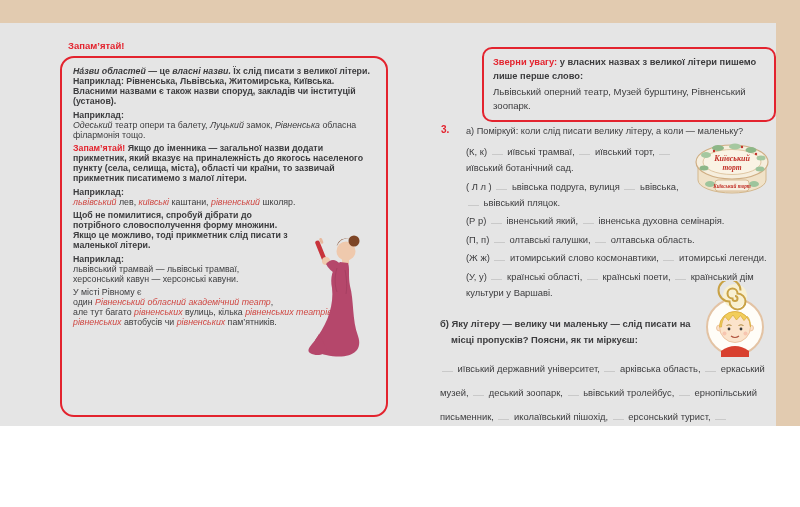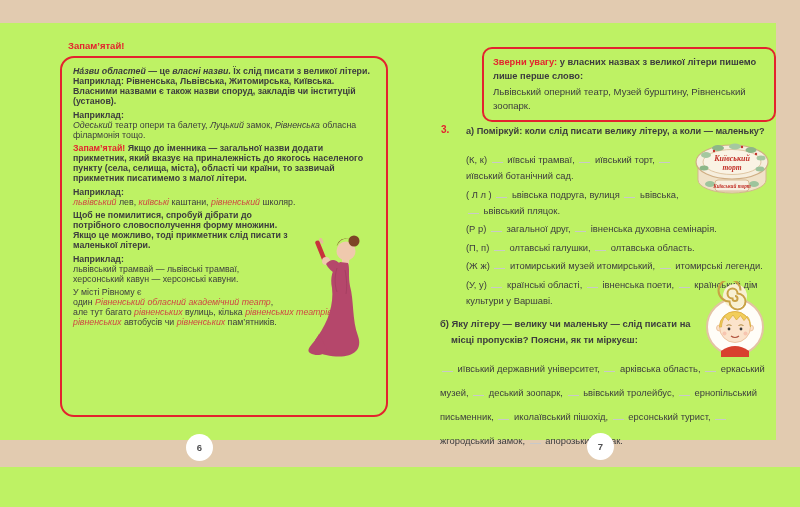--- a/index.html
+++ b/index.html
@@ -1,16 +1,16 @@
 <!DOCTYPE html>
 <html><head>
 <meta charset="utf-8">
 <style>
   html,body{margin:0;padding:0;background:#fff;}
-  .stage{position:relative;width:800px;height:507px;background:#bef264;overflow:hidden;
+  .stage{position:relative;width:800px;height:426px;background:#e5e5e5;overflow:hidden;
          font-family:"Liberation Sans",sans-serif;color:#3c3c3e;}
   .band{position:absolute;background:#e2cbb0;}
   .band-top{left:0;top:0;width:800px;height:23px;}
   .band-bottom{left:0;top:440px;width:800px;height:27px;}
   .band-right{left:776px;top:0;width:24px;height:467px;}
   .page-circle{position:absolute;width:27px;height:27px;border-radius:50%;background:#fff;
     display:flex;align-items:center;justify-content:center;font-size:9.5px;font-weight:bold;color:#4f4f51;}
   .circle-6{left:186px;top:434px;}
   .circle-7{left:587px;top:433px;}
 
@@ -32,21 +32,21 @@
   .s-blank{display:inline-block;width:11px;height:4px;border-bottom:1.5px solid #c9c9c9;margin:0 2px;}
   .woman-wrap{position:absolute;right:8px;top:176px;width:74px;height:128px;}
 
   
   .notice-box{position:absolute;left:482px;top:47px;width:294px;box-sizing:border-box;
     border:2.5px solid #e3232e;border-radius:10px;padding:7px 9px 8px 9px;
     font-size:9.3px;line-height:13.5px;}
   .notice-example{margin-top:2px;font-size:9.6px;}
   .ex-number{position:absolute;left:441px;top:124px;font-size:10px;font-weight:bold;color:#e3232e;}
   .part-a{position:absolute;left:466px;top:123px;width:308px;font-size:9.4px;line-height:16px;}
-  .a-title{font-weight:bold;font-size:9.2px;white-space:nowrap;margin:0 0 13px 0;}
+  .a-title{font-weight:normal;font-size:9.2px;white-space:nowrap;margin:0 0 5px 0;}
   .ex-line{margin:0 0 2.5px 0;}
   .ex-line.narrow{margin-right:90px;}
   .part-b{position:absolute;left:440px;top:316px;width:334px;font-size:9.4px;line-height:16px;}
   .b-title{font-weight:bold;width:260px;margin:0 0 5px 0;text-indent:-11px;padding-left:11px;}
   .b-body{line-height:24px;}
   .cake-wrap{position:absolute;left:690px;top:134px;width:84px;height:72px;}
   .girl-wrap{position:absolute;left:701px;top:281px;width:68px;height:76px;}
   svg text{font-family:"Liberation Serif",serif;}
 </style>
 </head>
@@ -99,24 +99,24 @@
     <div><span class="s-r">Зверни увагу:</span><span class="s-b"> у власних назвах з великої літери пишемо лише перше слово:</span></div>
     <div class="notice-example">Львівський оперний театр, Музей бурштину, Рівненський зоопарк.</div>
   </div>
 
   <div class="ex-number">3.</div>
 
   <div class="part-a">
     <p class="a-title">а) Поміркуй: коли слід писати велику літеру, а коли — маленьку?</p>
     <p class="ex-line narrow"><span>(К, к) </span><span class="s-blank"></span><span> иївські трамваї, </span><span class="s-blank"></span><span> иївський торт, </span><span class="s-blank"></span><span> иївський ботанічний сад.</span></p>
     <p class="ex-line narrow"><span>( Л л ) </span><span class="s-blank"></span><span> ьвівська подруга, вулиця </span><span class="s-blank"></span><span> ьвівська, </span><span class="s-blank"></span><span> ьвівський пляцок.</span></p>
-    <p class="ex-line"><span>(Р р) </span><span class="s-blank"></span><span> загальної друг, </span><span class="s-blank"></span><span> івненська духовна семінарія.</span></p>
+    <p class="ex-line"><span>(Р р) </span><span class="s-blank"></span><span> івненський який, </span><span class="s-blank"></span><span> івненська духовна семінарія.</span></p>
     <p class="ex-line"><span>(П, п) </span><span class="s-blank"></span><span> олтавські галушки, </span><span class="s-blank"></span><span> олтавська область.</span></p>
-    <p class="ex-line"><span>(Ж ж) </span><span class="s-blank"></span><span> итомирський музей итомирський, </span><span class="s-blank"></span><span> итомирські легенди.</span></p>
-    <p class="ex-line"><span>(У, у) </span><span class="s-blank"></span><span> країнські області, </span><span class="s-blank"></span><span> івненська поети, </span><span class="s-blank"></span><span> країнський дім культури у Варшаві.</span></p>
+    <p class="ex-line"><span>(Ж ж) </span><span class="s-blank"></span><span> итомирський слово космонавтики, </span><span class="s-blank"></span><span> итомирські легенди.</span></p>
+    <p class="ex-line"><span>(У, у) </span><span class="s-blank"></span><span> країнські області, </span><span class="s-blank"></span><span> країнські поети, </span><span class="s-blank"></span><span> країнський дім культури у Варшаві.</span></p>
   </div>
 
   <div class="cake-wrap">
     <svg width="84" height="72" viewBox="0 0 84 72">
       <path d="M8 31 v15 a34 13 0 0 0 68 0 v-15 z" fill="#f0e2c8" stroke="#d3b78d" stroke-width="1"></path>
       <ellipse cx="20" cy="50" rx="5" ry="3" fill="#9dc49c"></ellipse>
       <ellipse cx="64" cy="50" rx="5" ry="3" fill="#9dc49c"></ellipse>
       <ellipse cx="42" cy="28" rx="36" ry="17" fill="#f6eedd" stroke="#cfae84" stroke-width="1.2"></ellipse>
       <ellipse cx="42" cy="28" rx="29" ry="12.5" fill="#faf3e4" stroke="#d8bb92" stroke-width="0.8"></ellipse>
       <ellipse cx="16" cy="21" rx="5" ry="3" fill="#a5c8a0"></ellipse>

